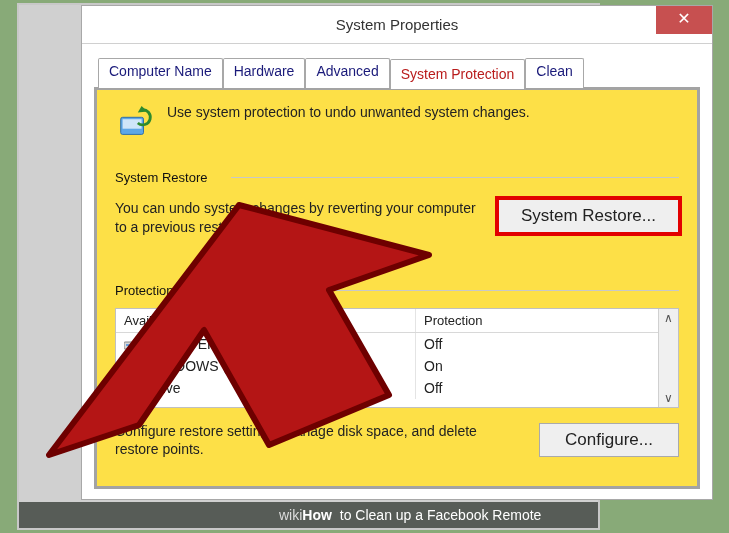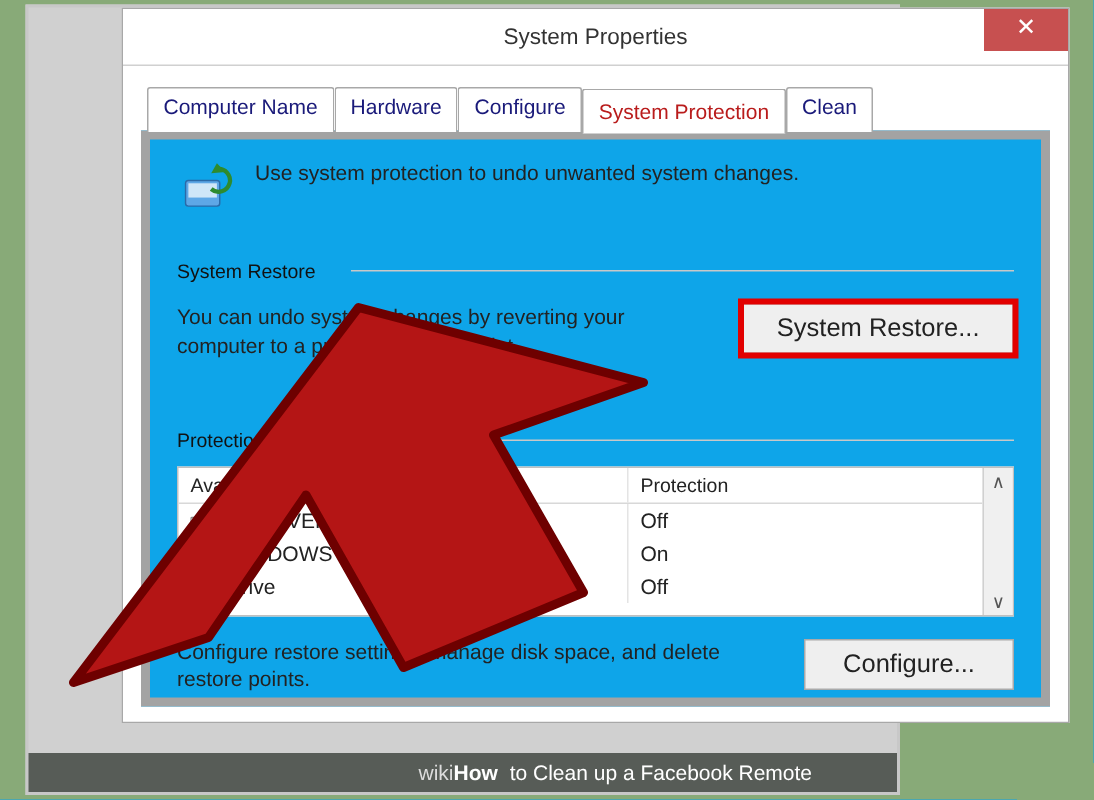--- a/index.html
+++ b/index.html
@@ -74,23 +74,23 @@
   }
   .tab.active {
     padding-top: 6px;
     padding-bottom: 7px;
     top: 1px;
     color: #b91c1c;
     z-index: 3;
     background: #fff;
   }
   .panel {
-    border: 6px solid #a3a3a3;
-    background: #0ea5e9;
-    padding: 14px 18px 4px 18px;
+    border: 3px solid #a3a3a3;
+    background: #fde047;
+    padding: 14px 18px 28px 18px;
     position: relative;
     z-index: 1;
   }
   .introrow { display: flex; align-items: flex-start; gap: 14px; }
   .shield-icon {
     width: 38px; height: 38px; flex: 0 0 38px;
   }
   .section { margin-top: 28px; }
   .section-head {
     display: flex; align-items: center; gap: 24px;
@@ -190,21 +190,21 @@
       <span>System Properties</span>
       <div class="closebtn">
         <span>✕</span>
       </div>
     </div>
 
     <div class="tabarea">
       <div class="tabs">
         <div class="tab"><span>Computer Name</span></div>
         <div class="tab"><span>Hardware</span></div>
-        <div class="tab"><span>Configure</span></div>
+        <div class="tab"><span>Advanced</span></div>
         <div class="tab active"><span>System Protection</span></div>
         <div class="tab"><span>Clean</span></div>
       </div>
 
       <div class="panel">
 
         <div class="introrow">
           <svg class="shield-icon" viewBox="0 0 40 40">
             <rect x="6" y="14" width="24" height="18" rx="2" fill="#5ea7e6" stroke="#2b6aa8"></rect>
             <rect x="8" y="16" width="20" height="10" fill="#cfe6f8"></rect>

